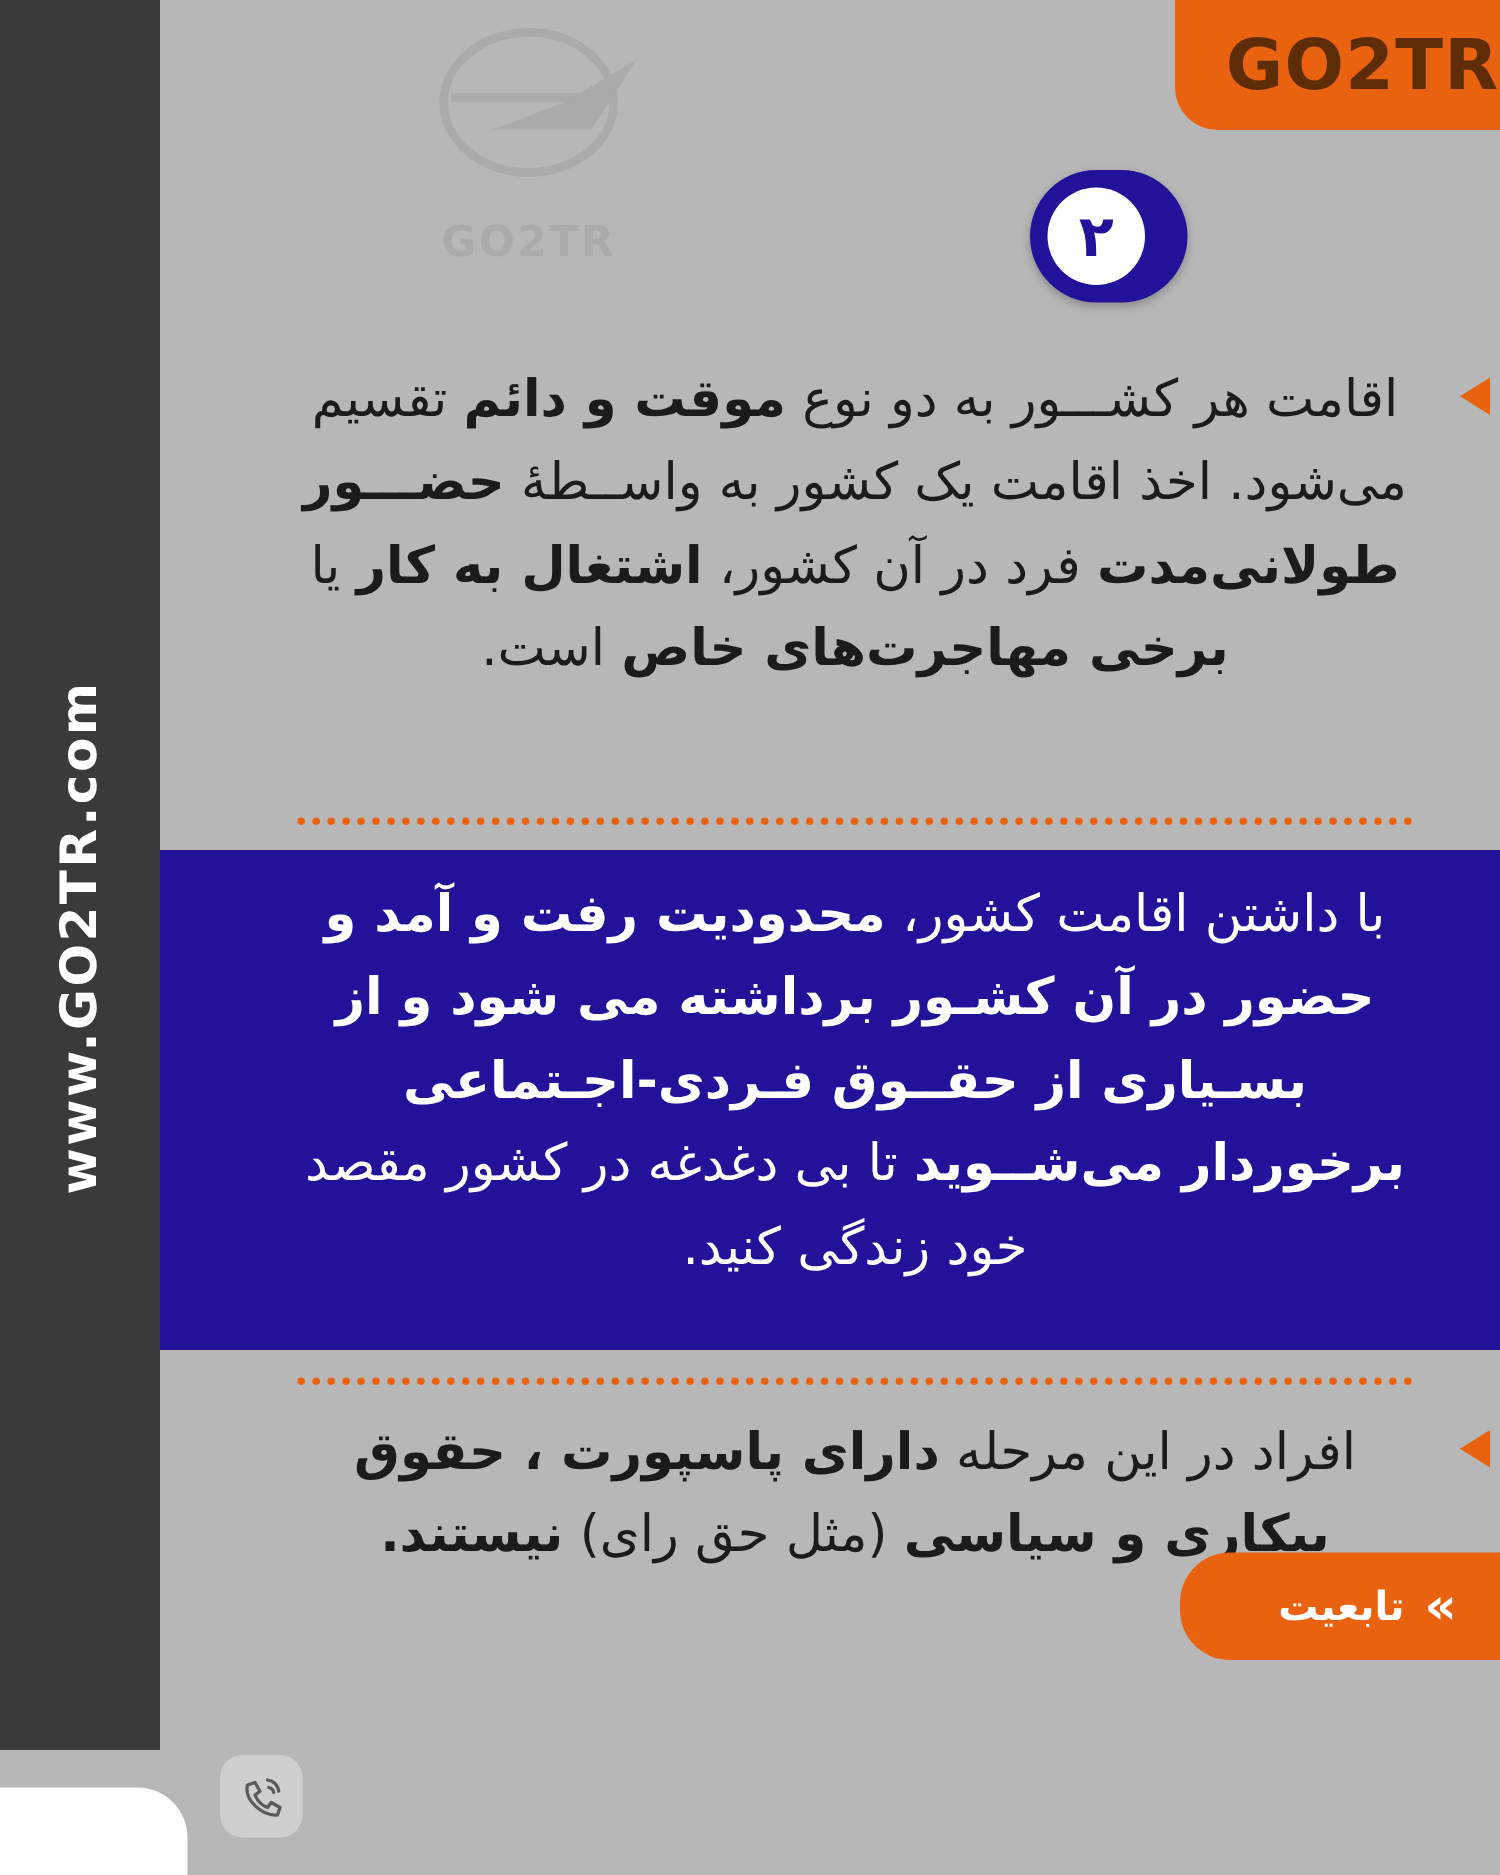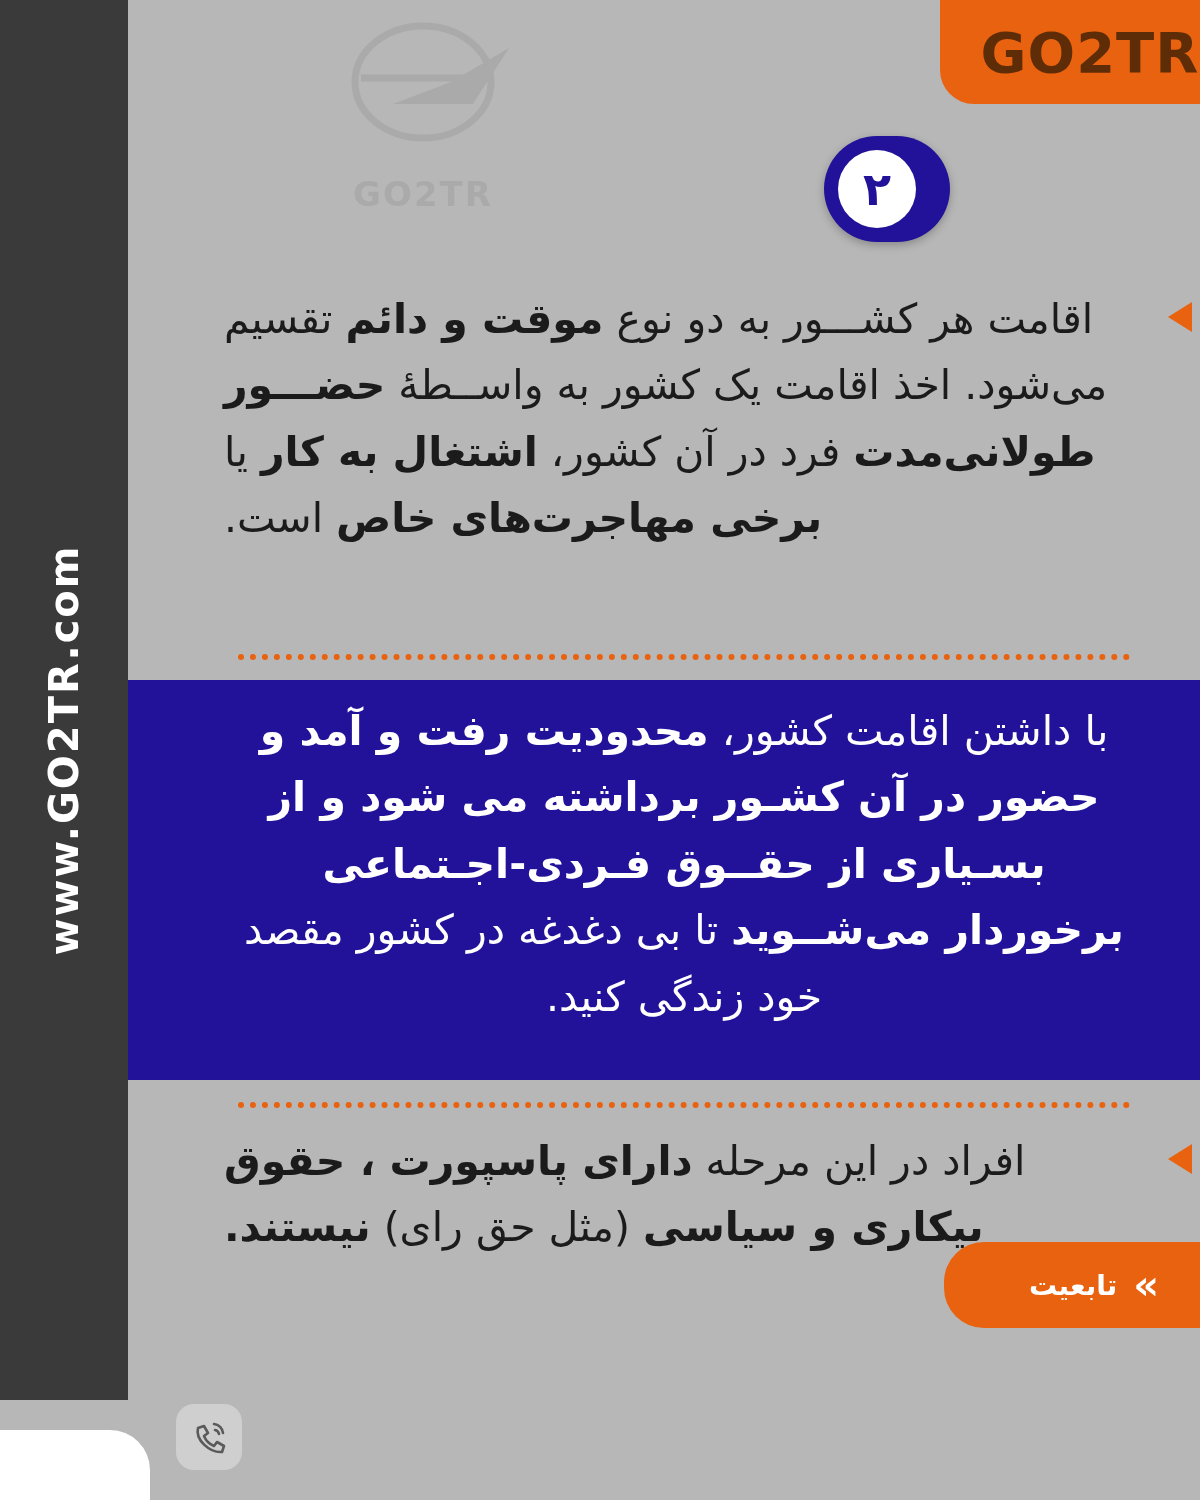--- a/index.html
+++ b/index.html
@@ -179,21 +179,21 @@
   .block {
     position: absolute;
     box-sizing: border-box;
   }
   .para-gray {
     right: 96px;
     left: 96px;
     font-size: 41px;
     line-height: 1.62;
     color: #1b1b1b;
-    text-align: left;
+    text-align: center;
   }
   .bullet {
     position: absolute;
     right: -48px;
     top: 16px;
     width: 0;
     height: 0;
     border-top: 15px solid transparent;
     border-bottom: 15px solid transparent;
     border-right: 24px solid #e8620f;
@@ -251,21 +251,21 @@
     border-top-left-radius: 40px;
     border-bottom-left-radius: 40px;
     display: flex;
     align-items: center;
     justify-content: center;
     gap: 16px;
     z-index: 10;
   }
   .next-tab .nt-label {
     color: #ffffff;
-    font-size: 28px;
+    font-size: 32px;
     font-weight: bold;
   }
   .next-tab .chev {
     color: #ffffff;
     font-size: 40px;
     font-weight: bold;
     direction: ltr;
     letter-spacing: -4px;
   }
 

